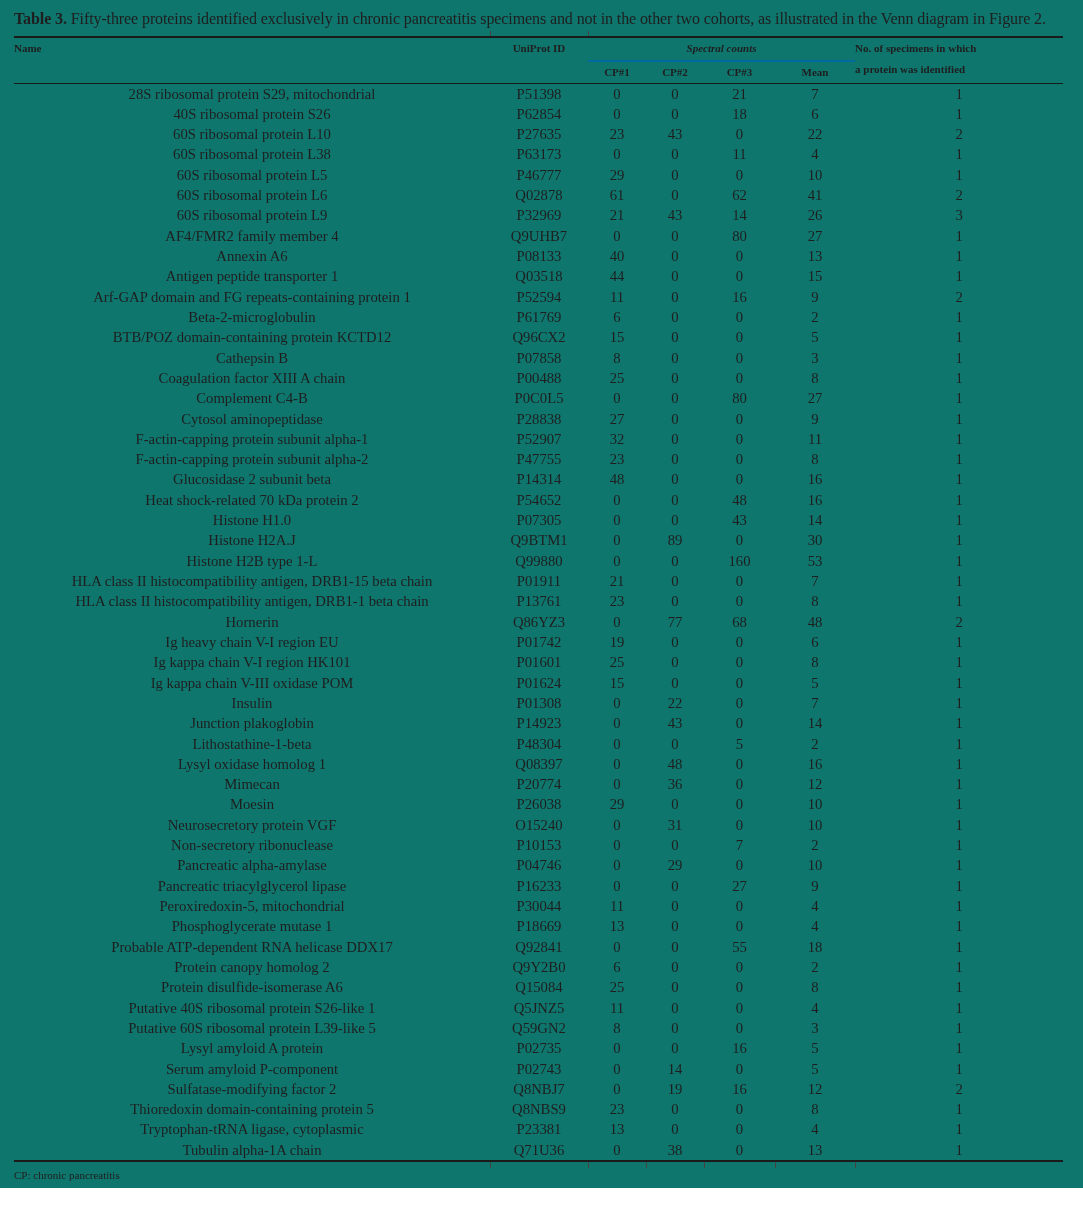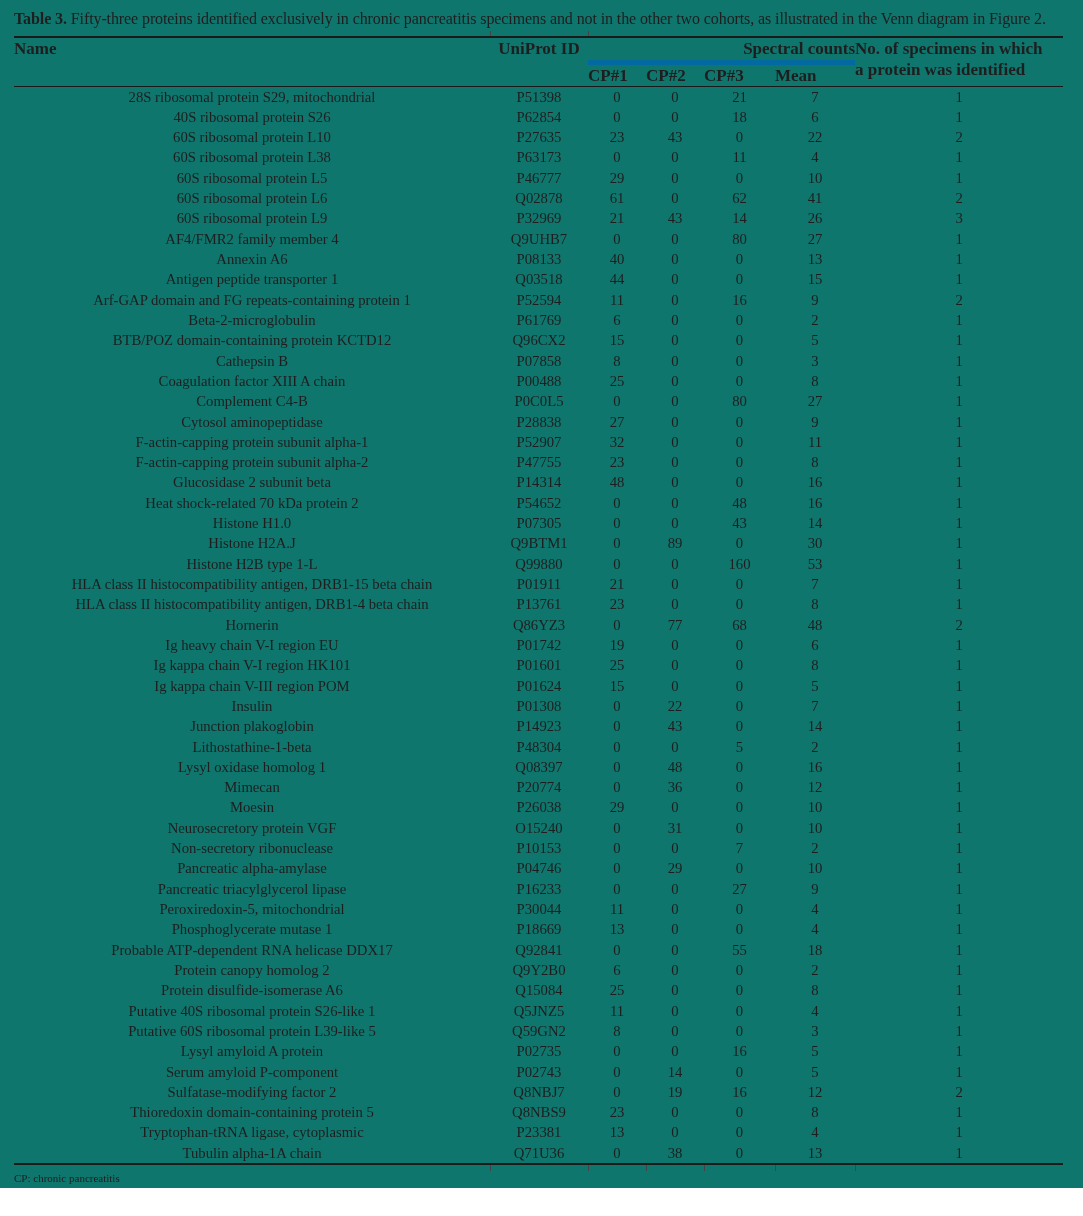--- a/index.html
+++ b/index.html
@@ -28,33 +28,34 @@
     table-layout: fixed;
     border-collapse: collapse;
     width: 1049px;
     border-top: 2px solid #1a1a1a;
     border-bottom: 2px solid #1a1a1a;
   }
   thead { border-bottom: 1.5px solid #1a1a1a; }
   th, td { padding: 0; margin: 0; }
   thead th {
     font-weight: bold;
-    font-size: 17px;
+    font-size: 11px;
     line-height: 21px;
     vertical-align: top;
     white-space: nowrap;
   }
   th.h-name   { text-align: left; }
   th.h-center { text-align: center; margin-top: 16px; }
   th.h-spectral {
-    text-align: right;
-    border-bottom: 5px solid #0369a1;
+    text-align: center;
+    border-bottom: 2px solid #0369a1;
     height: 22px;
-  }
-  tr.subhead th { height: 21px; text-align: left; }
+    font-style: italic;
+  }
+  tr.subhead th { height: 21px; text-align: center; }
   th.h-specimens { text-align: left; }
   th.h-specimens .line { line-height: 21.5px; }
   tbody td {
     font-size: 14.7px;
     height: 20.32px;
     line-height: 20.32px;
     white-space: nowrap;
     overflow: hidden;
   }
   td.c-name { text-align: center; }
@@ -333,21 +334,21 @@
           <tr>
             <td class="c-name">HLA class II histocompatibility antigen, DRB1-15 beta chain</td>
             <td class="c-num">P01911</td>
             <td class="c-num">21</td>
             <td class="c-num">0</td>
             <td class="c-num">0</td>
             <td class="c-num">7</td>
             <td class="c-num">1</td>
           </tr>
           <tr>
-            <td class="c-name">HLA class II histocompatibility antigen, DRB1-4 beta chain</td>
+            <td class="c-name">HLA class II histocompatibility antigen, DRB1-1 beta chain</td>
             <td class="c-num">P13761</td>
             <td class="c-num">23</td>
             <td class="c-num">0</td>
             <td class="c-num">0</td>
             <td class="c-num">8</td>
             <td class="c-num">1</td>
           </tr>
           <tr>
             <td class="c-name">Hornerin</td>
             <td class="c-num">Q86YZ3</td>
@@ -369,21 +370,21 @@
           <tr>
             <td class="c-name">Ig kappa chain V-I region HK101</td>
             <td class="c-num">P01601</td>
             <td class="c-num">25</td>
             <td class="c-num">0</td>
             <td class="c-num">0</td>
             <td class="c-num">8</td>
             <td class="c-num">1</td>
           </tr>
           <tr>
-            <td class="c-name">Ig kappa chain V-III region POM</td>
+            <td class="c-name">Ig kappa chain V-III oxidase POM</td>
             <td class="c-num">P01624</td>
             <td class="c-num">15</td>
             <td class="c-num">0</td>
             <td class="c-num">0</td>
             <td class="c-num">5</td>
             <td class="c-num">1</td>
           </tr>
           <tr>
             <td class="c-name">Insulin</td>
             <td class="c-num">P01308</td>

